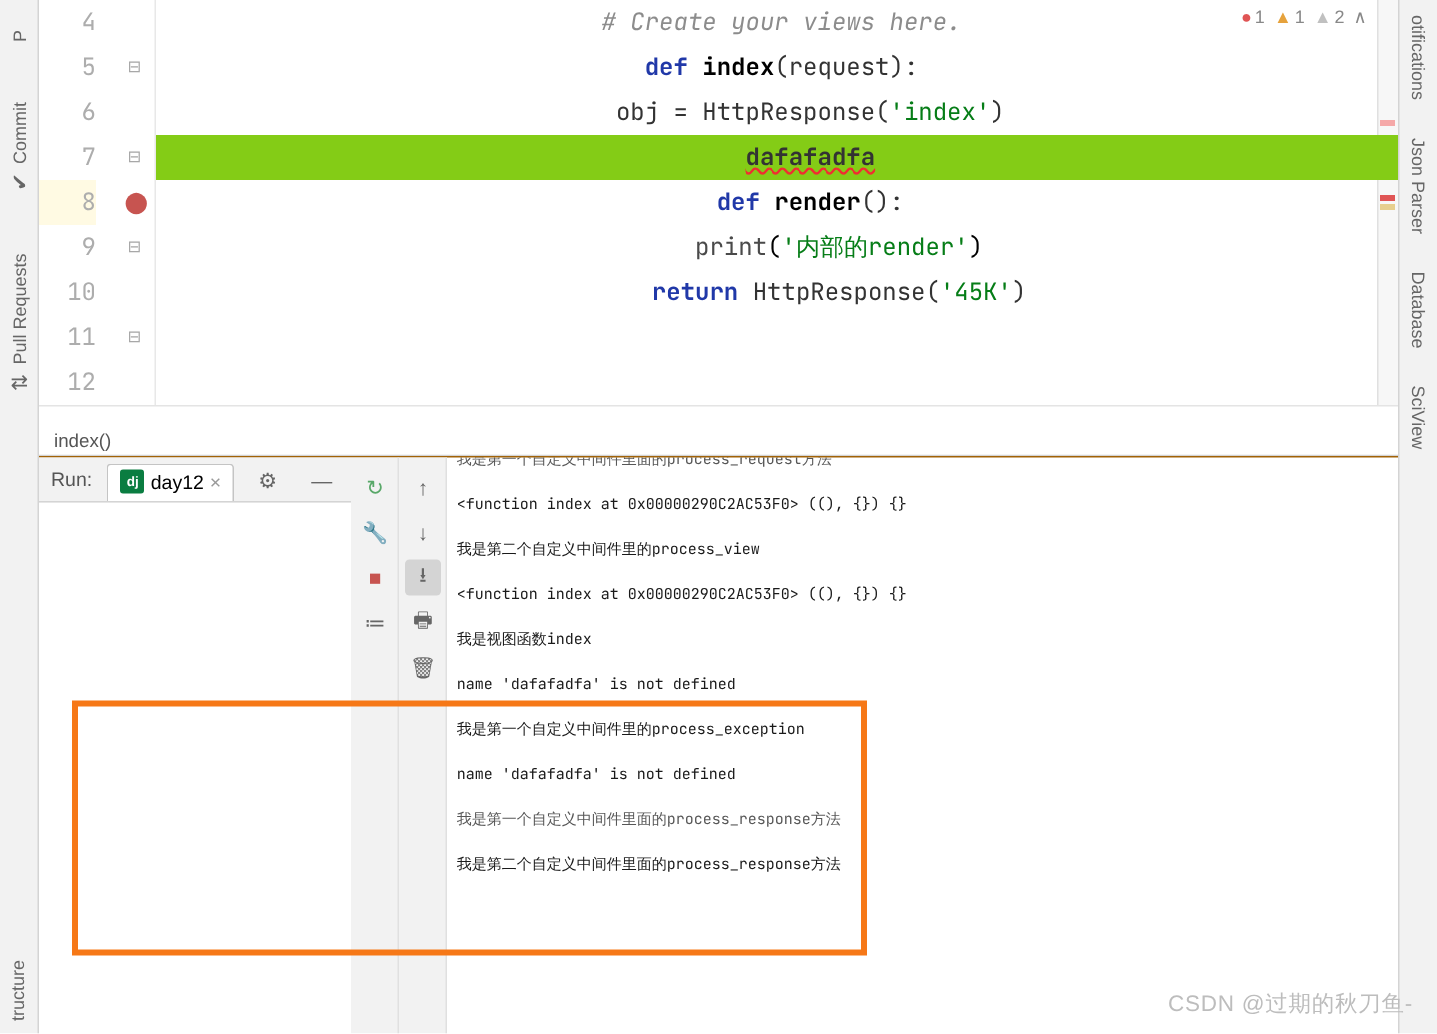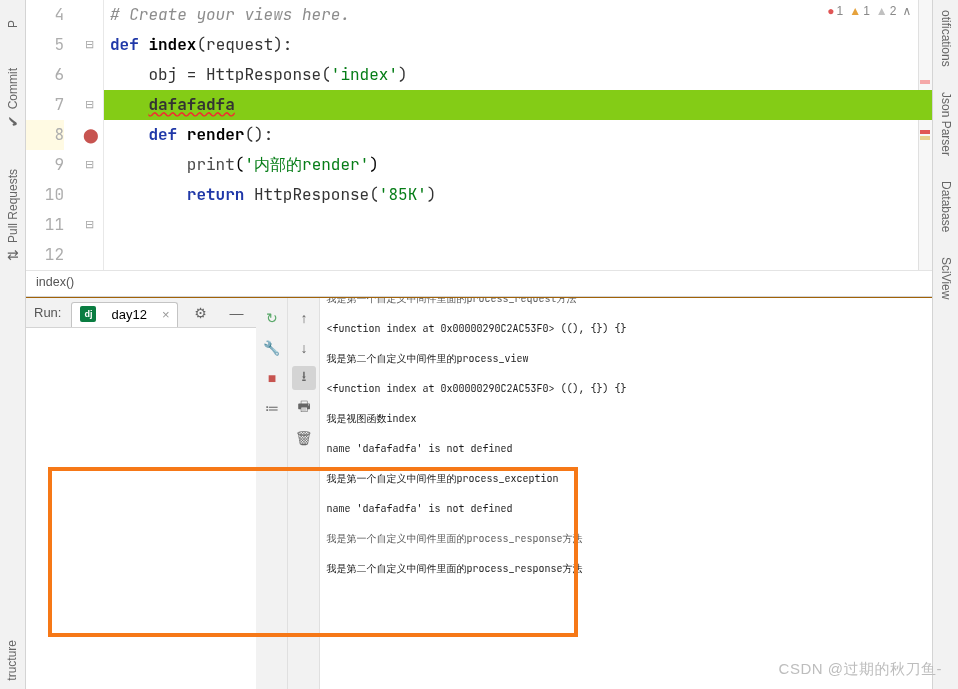--- a/index.html
+++ b/index.html
@@ -62,21 +62,21 @@
   padding-right: 18px;
   background: #fff;
 }
 .gutter-marks {
   width: 22px;
   border-right: 1px solid #e8e8e8;
   position: relative;
 }
 .fold-mark { position:absolute; left:3px; color:#a8a8a8; font-size:11px; font-family:Arial; }
 .bulb { position:absolute; left:1px; color:#c75450; font-size:14px; }
-.code-col { flex: 1; position: relative; overflow: hidden; }
+.code-col { flex: 1; position: relative; overflow: hidden; text-align: center; }
 .code-line { height: 30px; line-height: 30px; white-space: pre; padding-left: 6px; }
 .hl-line { background: #84cc16; }
 .hl-line-g { background: #fffae3; }
 .c-comment { color: #8c8c8c; font-style: italic; }
 .c-kw { color: #2038a8; font-weight:600; }
 .c-fn { color: #4a4a4a; }
 .c-str { color: #067d17; }
 .c-err { text-decoration: underline wavy #ee3030; font-weight:600; color:#333; }
 .c-self { color:#000; font-weight:600;}
 .c-plain { color:#333; }
@@ -89,40 +89,40 @@
   align-items: center;
   font-size: 12px;
   color: #888;
 }
 .insb { display:flex; align-items:center; gap:2px; }
 .stripe { position:absolute; right:0; top:0; width:14px; height:270px; background:#f7f7f7; border-left:1px solid #e0e0e0;}
 .stripe-mark { position:absolute; right:2px; width:10px; height:4px; }
 .breadcrumbs {
   height: 26px;
   border-top: 1px solid #e4e4e4;
-  padding: 4px 10px;
+  padding: 16px 10px;
   font-size: 12.5px;
   color: #555;
   background: #fff;
 }
 .run-panel { flex: 1; display: flex; flex-direction: row; border-top: 1px solid #a16207; }
 .run-header {
   height: 30px;
   display: flex;
   align-items: center;
   padding: 0 8px;
   background: #f2f2f2;
   border-bottom: 1px solid #d4d4d4;
   gap: 10px;
 }
 .run-label { font-size: 13px; color: #555; }
 .run-tab {
   display: flex;
   align-items: center;
-  gap: 15px;
+  gap: 4px;
   background: #fff;
   border: 1px solid #c4c4c4;
   border-bottom: none;
   padding: 3px 8px 5px 8px;
   border-radius: 3px 3px 0 0;
   font-size: 13px;
   position: relative;
   top: 2px;
 }
 .run-tab-close { color:#999; cursor:pointer; font-size:13px; }
@@ -256,21 +256,21 @@
           <span class="fold-mark" style="top:158px">⊟</span>
           <span class="fold-mark" style="top:218px">⊟</span>
         </div>
         <div class="code-col">
           <div class="code-line"><span class="c-comment"># Create your views here.</span></div>
           <div class="code-line"><span class="c-kw">def</span> <span class="c-self">index</span><span class="c-plain">(request):</span></div>
           <div class="code-line">    <span class="c-plain">obj = HttpResponse(</span><span class="c-str">'index'</span><span class="c-plain">)</span></div>
           <div class="code-line hl-line">    <span class="c-err">dafafadfa</span></div>
           <div class="code-line">    <span class="c-kw">def</span> <span class="c-self">render</span><span class="c-plain">():</span></div>
           <div class="code-line">        <span class="c-fn">print</span>(<span class="c-str">'内部的render'</span>)</div>
-          <div class="code-line">        <span class="c-kw">return</span><span class="c-plain"> HttpResponse(</span><span class="c-str">'85K'</span><span class="c-plain">)</span></div>
+          <div class="code-line">        <span class="c-kw">return</span><span class="c-plain"> HttpResponse(</span><span class="c-str">'45K'</span><span class="c-plain">)</span></div>
           <div class="code-line"></div>
         </div>
       </div>
       <div class="breadcrumbs">index()</div>
     </div>
 
     <div class="run-panel">
       <div class="run-header">
         <span class="run-label">Run:</span>
         <div class="run-tab">

